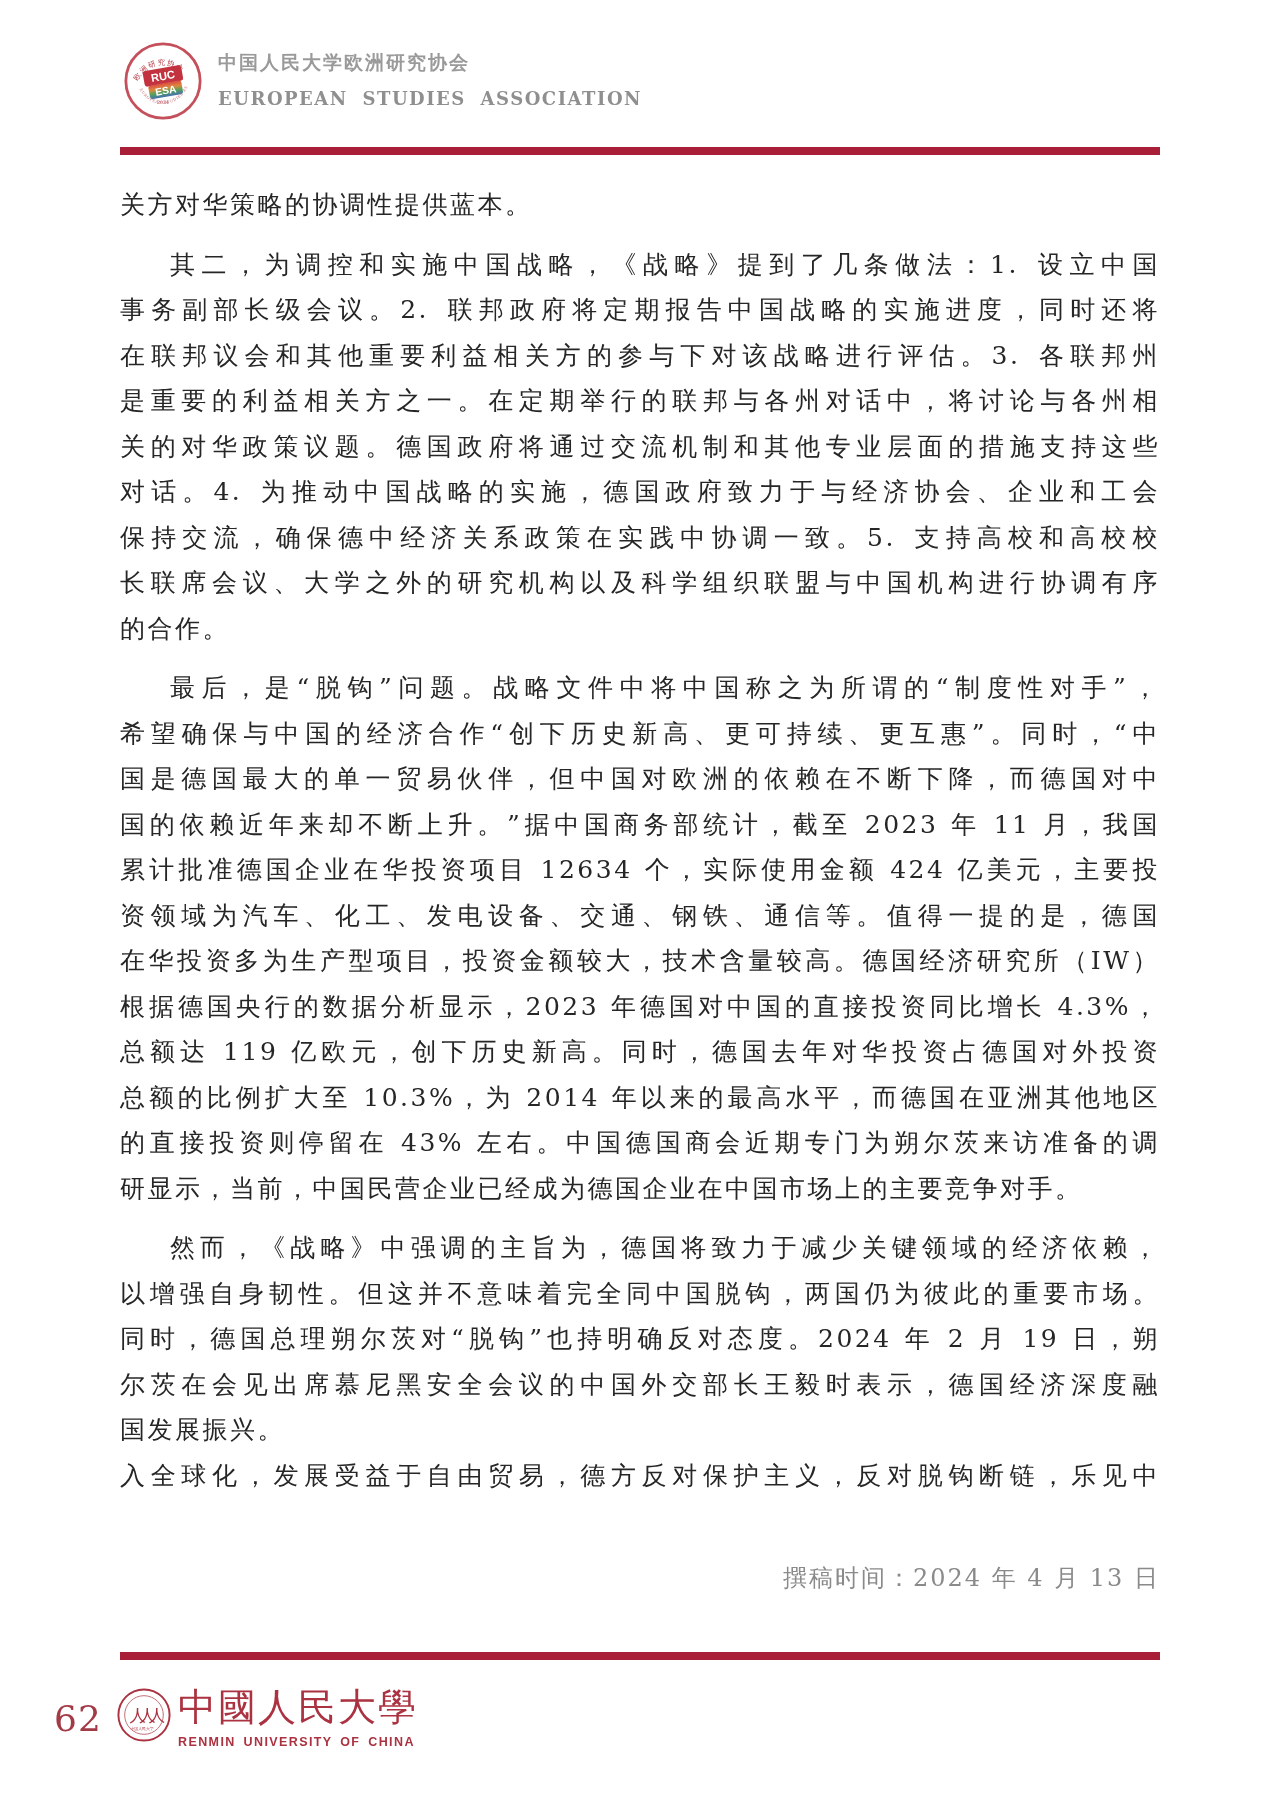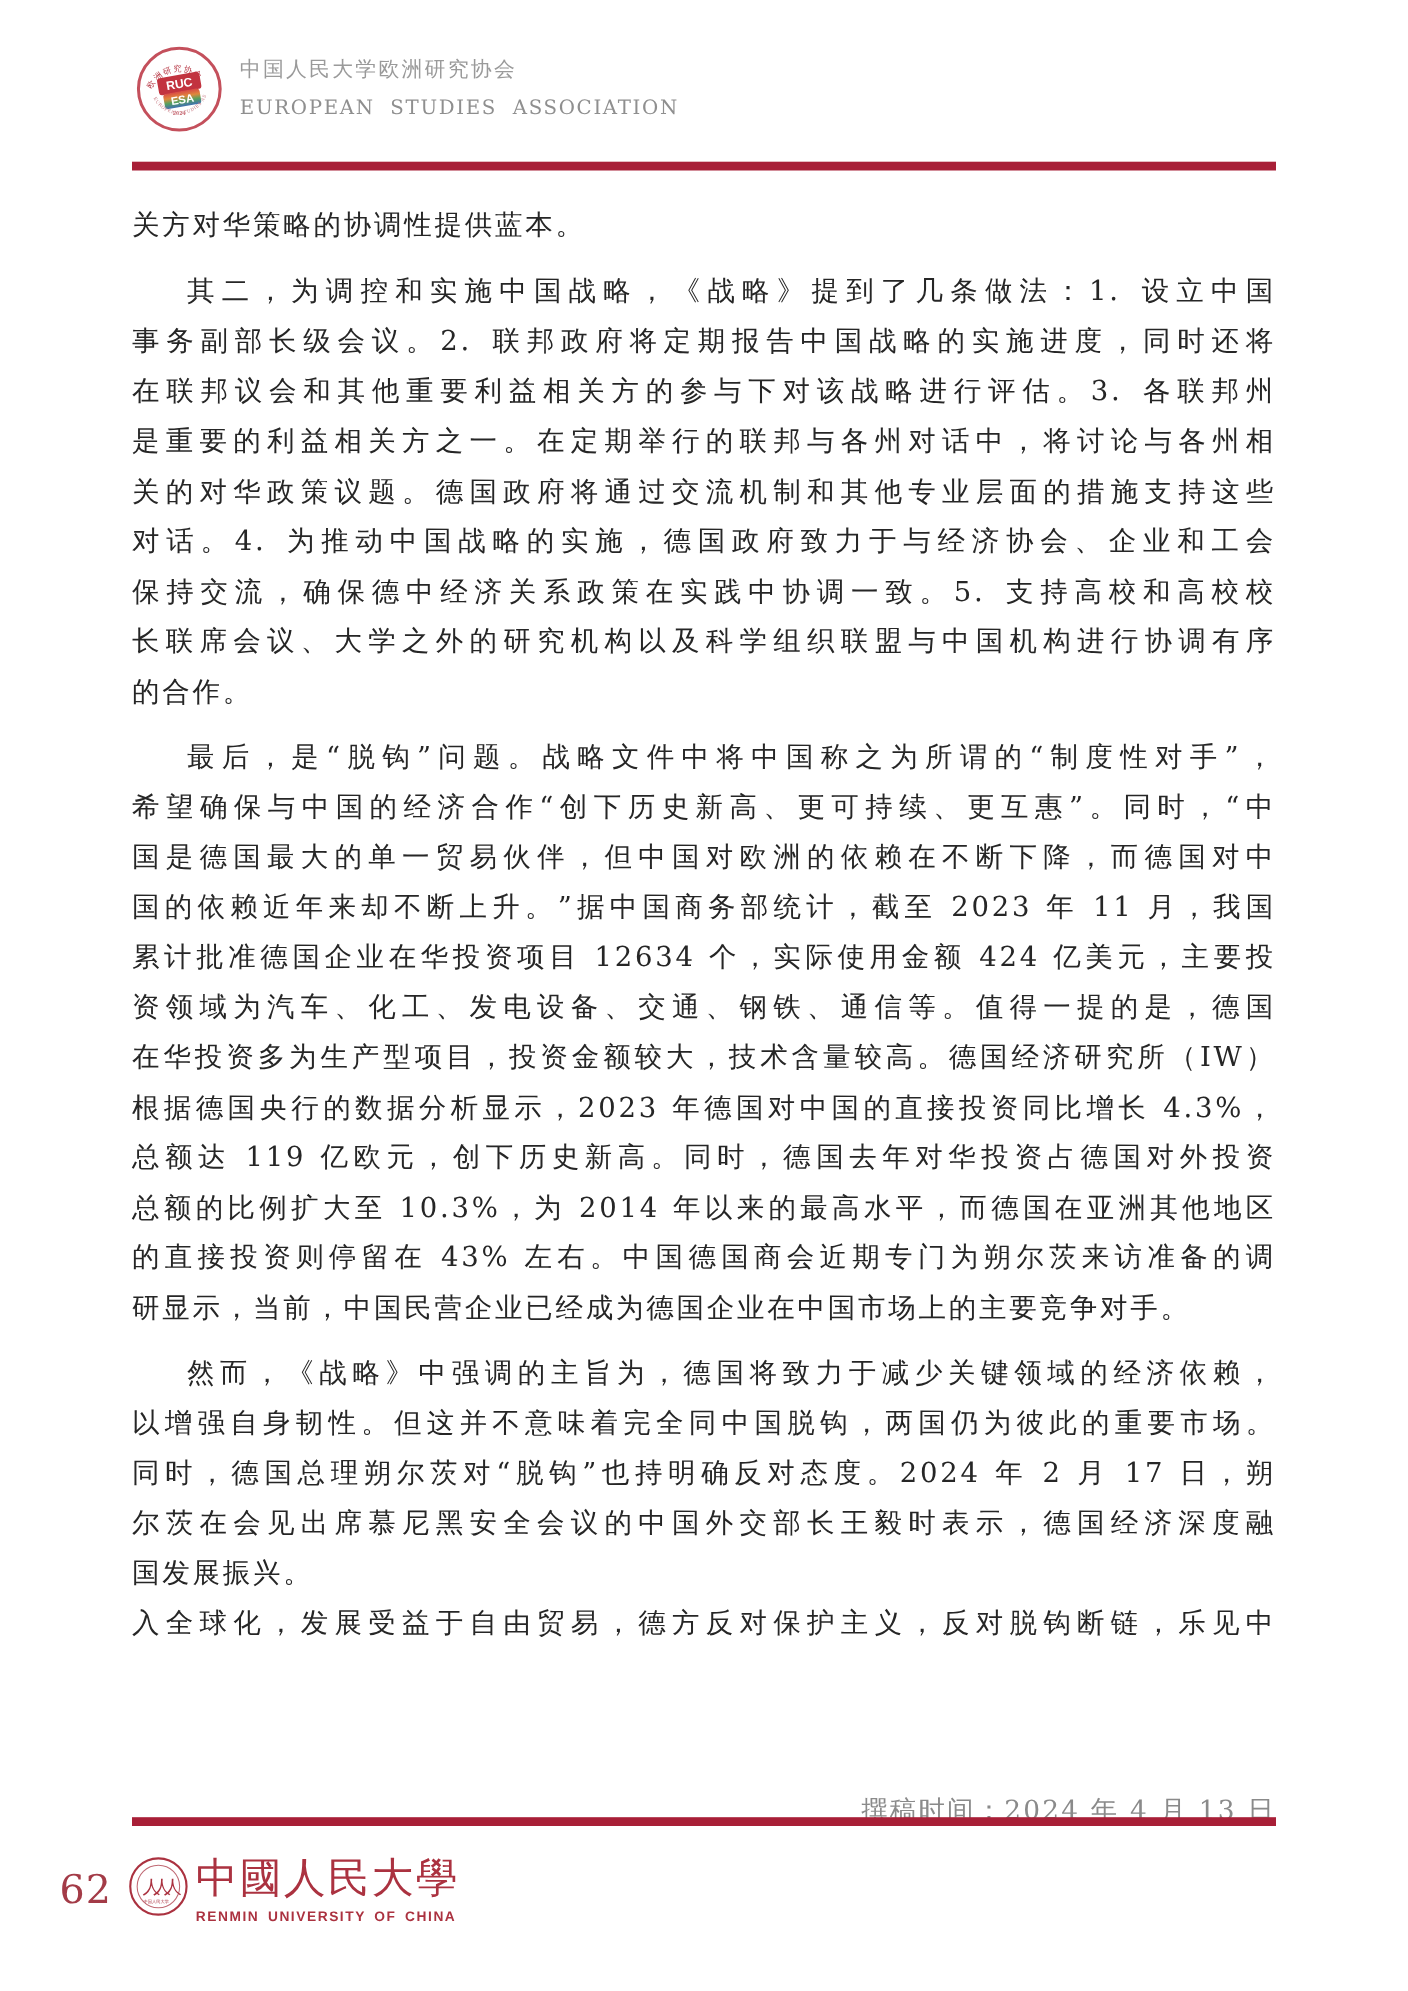--- a/index.html
+++ b/index.html
@@ -7,21 +7,21 @@
     position: relative;
     width: 1280px;
     height: 1810px;
     background: #ffffff;
     overflow: hidden;
     font-family: "DejaVu Serif", "Liberation Serif", serif;
   }
 
   
   .esa-seal { position:absolute; left:124px; top:42px; width:78px; height:78px; }
-  .org { position:absolute; left:218px; top:50px; }
+  .org { position:absolute; left:218px; top:50px;font-weight:bold; }
   .org-cn {
     font-size:19px; color:#9a9a9a; letter-spacing:2px;
     font-family:"DejaVu Serif","Liberation Serif",serif;
   }
   .org-en {
     margin-top:12px; font-size:18px; color:#8f8f8f;
     letter-spacing:1.5px; word-spacing:7px;
   }
 
   .rule { position:absolute; left:120px; width:1040px; height:8px; background:#a81f37; }
@@ -34,21 +34,21 @@
     font-size:25px; color:#262626; letter-spacing:2.5px;
     line-height:45.5px;
   }
   .para { margin-top:14px; }
   .para:first-child { margin-top:0; }
   .line { text-align:justify; text-align-last:justify; }
   .line.last { text-align-last:left; }
   .line.indent { text-indent:2em; }
 
   .dateline {
-    position:absolute; left:120px; top:1630px; width:1040px;
+    position:absolute; left:120px; top:1562px; width:1040px;
     text-align:right; font-size:24px; color:#8a8a8a; letter-spacing:2px;
   }
 
   
   .pagenum {
     position:absolute; left:54px; top:1698px;
     font-size:36px; color:#a33b47; letter-spacing:1px;
   }
   .ruc-seal { position:absolute; left:116px; top:1687px; width:56px; height:56px; }
   .uni { position:absolute; left:178px; top:1682px; }
@@ -132,21 +132,21 @@
       <div class="line">根据德国央行的数据分析显示，2023 年德国对中国的直接投资同比增长 4.3%，</div>
       <div class="line">总额达 119 亿欧元，创下历史新高。同时，德国去年对华投资占德国对外投资</div>
       <div class="line">总额的比例扩大至 10.3%，为 2014 年以来的最高水平，而德国在亚洲其他地区</div>
       <div class="line">的直接投资则停留在 43% 左右。中国德国商会近期专门为朔尔茨来访准备的调</div>
       <div class="line last">研显示，当前，中国民营企业已经成为德国企业在中国市场上的主要竞争对手。</div>
     </section>
 
     <section class="para">
       <div class="line indent">然而，《战略》中强调的主旨为，德国将致力于减少关键领域的经济依赖，</div>
       <div class="line">以增强自身韧性。但这并不意味着完全同中国脱钩，两国仍为彼此的重要市场。</div>
-      <div class="line">同时，德国总理朔尔茨对“脱钩”也持明确反对态度。2024 年 2 月 17 日，朔</div>
+      <div class="line">同时，德国总理朔尔茨对“脱钩”也持明确反对态度。2024 年 2 月 19 日，朔</div>
       <div class="line">尔茨在会见出席慕尼黑安全会议的中国外交部长王毅时表示，德国经济深度融</div>
       <div class="line last">国发展振兴。</div>
       <div class="line">入全球化，发展受益于自由贸易，德方反对保护主义，反对脱钩断链，乐见中</div>
     </section>
 
   </main>
 
   <div class="dateline">撰稿时间：2024 年 4 月 13 日</div>
 
   <div class="rule rule-bottom"></div>

